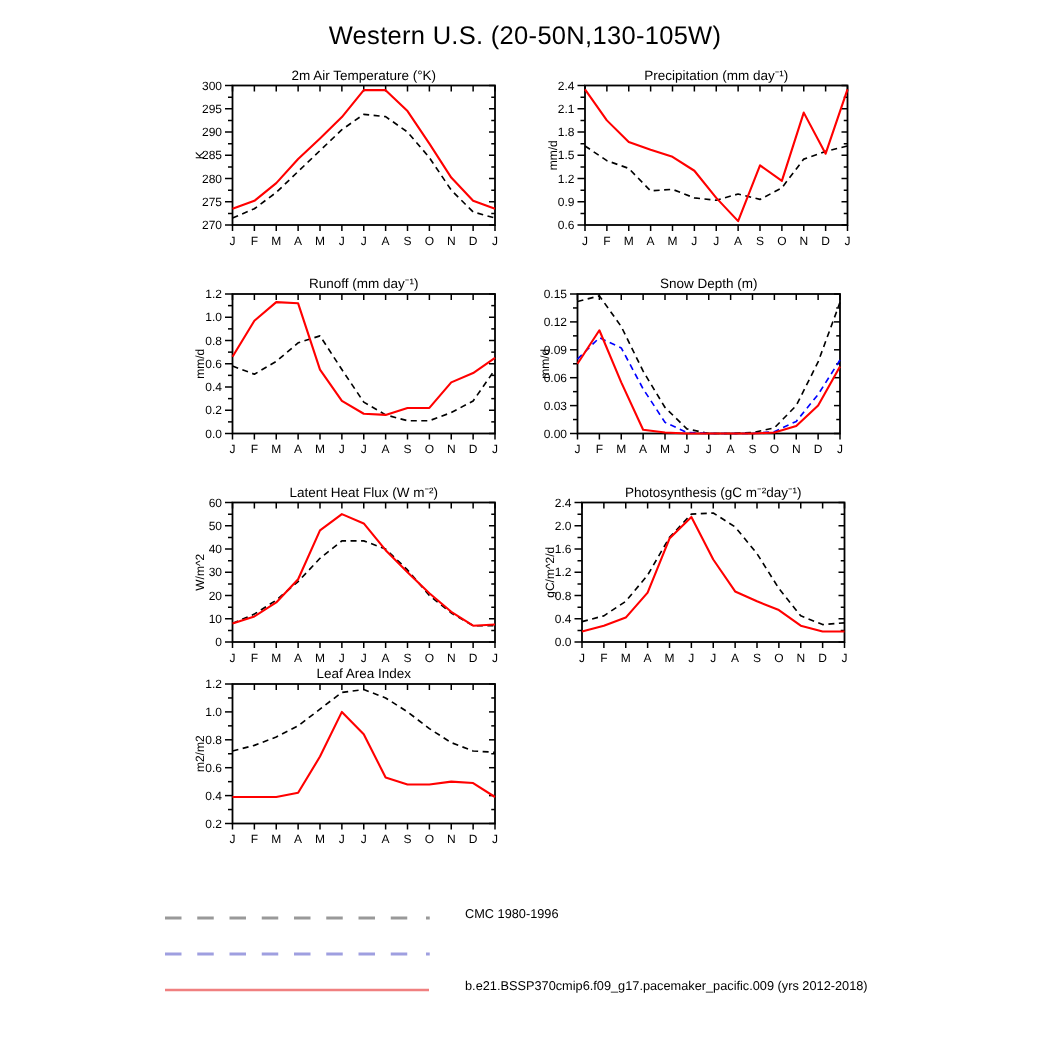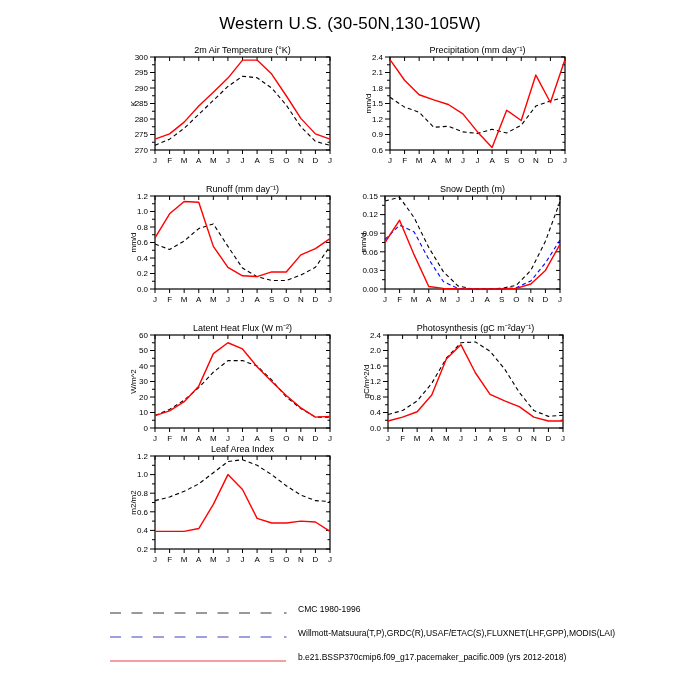--- a/index.html
+++ b/index.html
@@ -12,27 +12,27 @@
   #c0{left:100px;top:45px;}
   #c1{left:335px;top:45px;text-decoration:underline;}
   #c2{left:100px;top:184px;text-align:center;}
   #c3{left:330px;top:184px;}
   #c4{left:100px;top:323px;}
   #c5{left:333px;top:323px;}
   #c6{left:100px;top:444px;}
   #legend{position:absolute;left:108px;top:597px;}
   .legend-row{display:flex;align-items:center;height:24px;}
   .legend-sample{width:184px;height:10px;flex:0 0 184px;}
-  .legend-label{font-size:8.5px;color:#000;margin-left:6px;white-space:nowrap;}
+  .legend-label{font-size:8.5px;color:#000;margin-left:18px;white-space:nowrap;}
 </style>
 </head>
 <body>
 
 <div id="page">
-  <div id="page-title">Western U.S. (30-50N,130-105W)</div>
+  <div id="page-title">Western U.S. (20-50N,130-105W)</div>
 
   <div id="c0" class="chart">
       <svg width="240" height="128" viewBox="0 0 240 128">
         <text x="142.5" y="8" text-anchor="middle" font-size="9" fill="#000000">2m Air Temperature (°K)</text>
         <text x="36" y="58.5" text-anchor="middle" font-size="8" fill="#000000" transform="rotate(-90 36 58.5)">K</text>
         <line x1="50" y1="105" x2="55" y2="105" stroke="#000000" stroke-width="1"></line>
         <line x1="226" y1="105" x2="230" y2="105" stroke="#000000" stroke-width="1"></line>
         <text x="48" y="107.8" text-anchor="end" font-size="8" fill="#000000">270</text>
         <line x1="52" y1="97.25" x2="55" y2="97.25" stroke="#000000" stroke-width="1"></line>
         <line x1="227.5" y1="97.25" x2="230" y2="97.25" stroke="#000000" stroke-width="1"></line>
@@ -592,21 +592,20 @@
             <line x1="2" y1="5" x2="172" y2="5" stroke="#999999" stroke-width="2" stroke-dasharray="11,10.5"></line>
             <line x1="176" y1="5" x2="178.5" y2="5" stroke="#999999" stroke-width="2"></line>
           </svg></span>
       <span class="legend-label">CMC 1980-1996</span>
     </div>
     <div class="legend-row">
       <span class="legend-sample"><svg width="184" height="10" viewBox="0 0 184 10">
             <line x1="2" y1="5" x2="172" y2="5" stroke="#9f9fe0" stroke-width="2" stroke-dasharray="11,10.5"></line>
             <line x1="176" y1="5" x2="178.5" y2="5" stroke="#9f9fe0" stroke-width="2"></line>
           </svg></span>
-      <span class="legend-label">Willmott-Matsuura(T,P),GRDC(R),USAF/ETAC(S),FLUXNET(LHF,GPP),MODIS(LAI)</span>
     </div>
     <div class="legend-row">
       <span class="legend-sample"><svg width="184" height="10" viewBox="0 0 184 10">
             <line x1="2" y1="5" x2="178" y2="5" stroke="#f08080" stroke-width="1.6"></line>
           </svg></span>
       <span class="legend-label">b.e21.BSSP370cmip6.f09_g17.pacemaker_pacific.009 (yrs 2012-2018)</span>
     </div>
   </div>
 </div>
 

